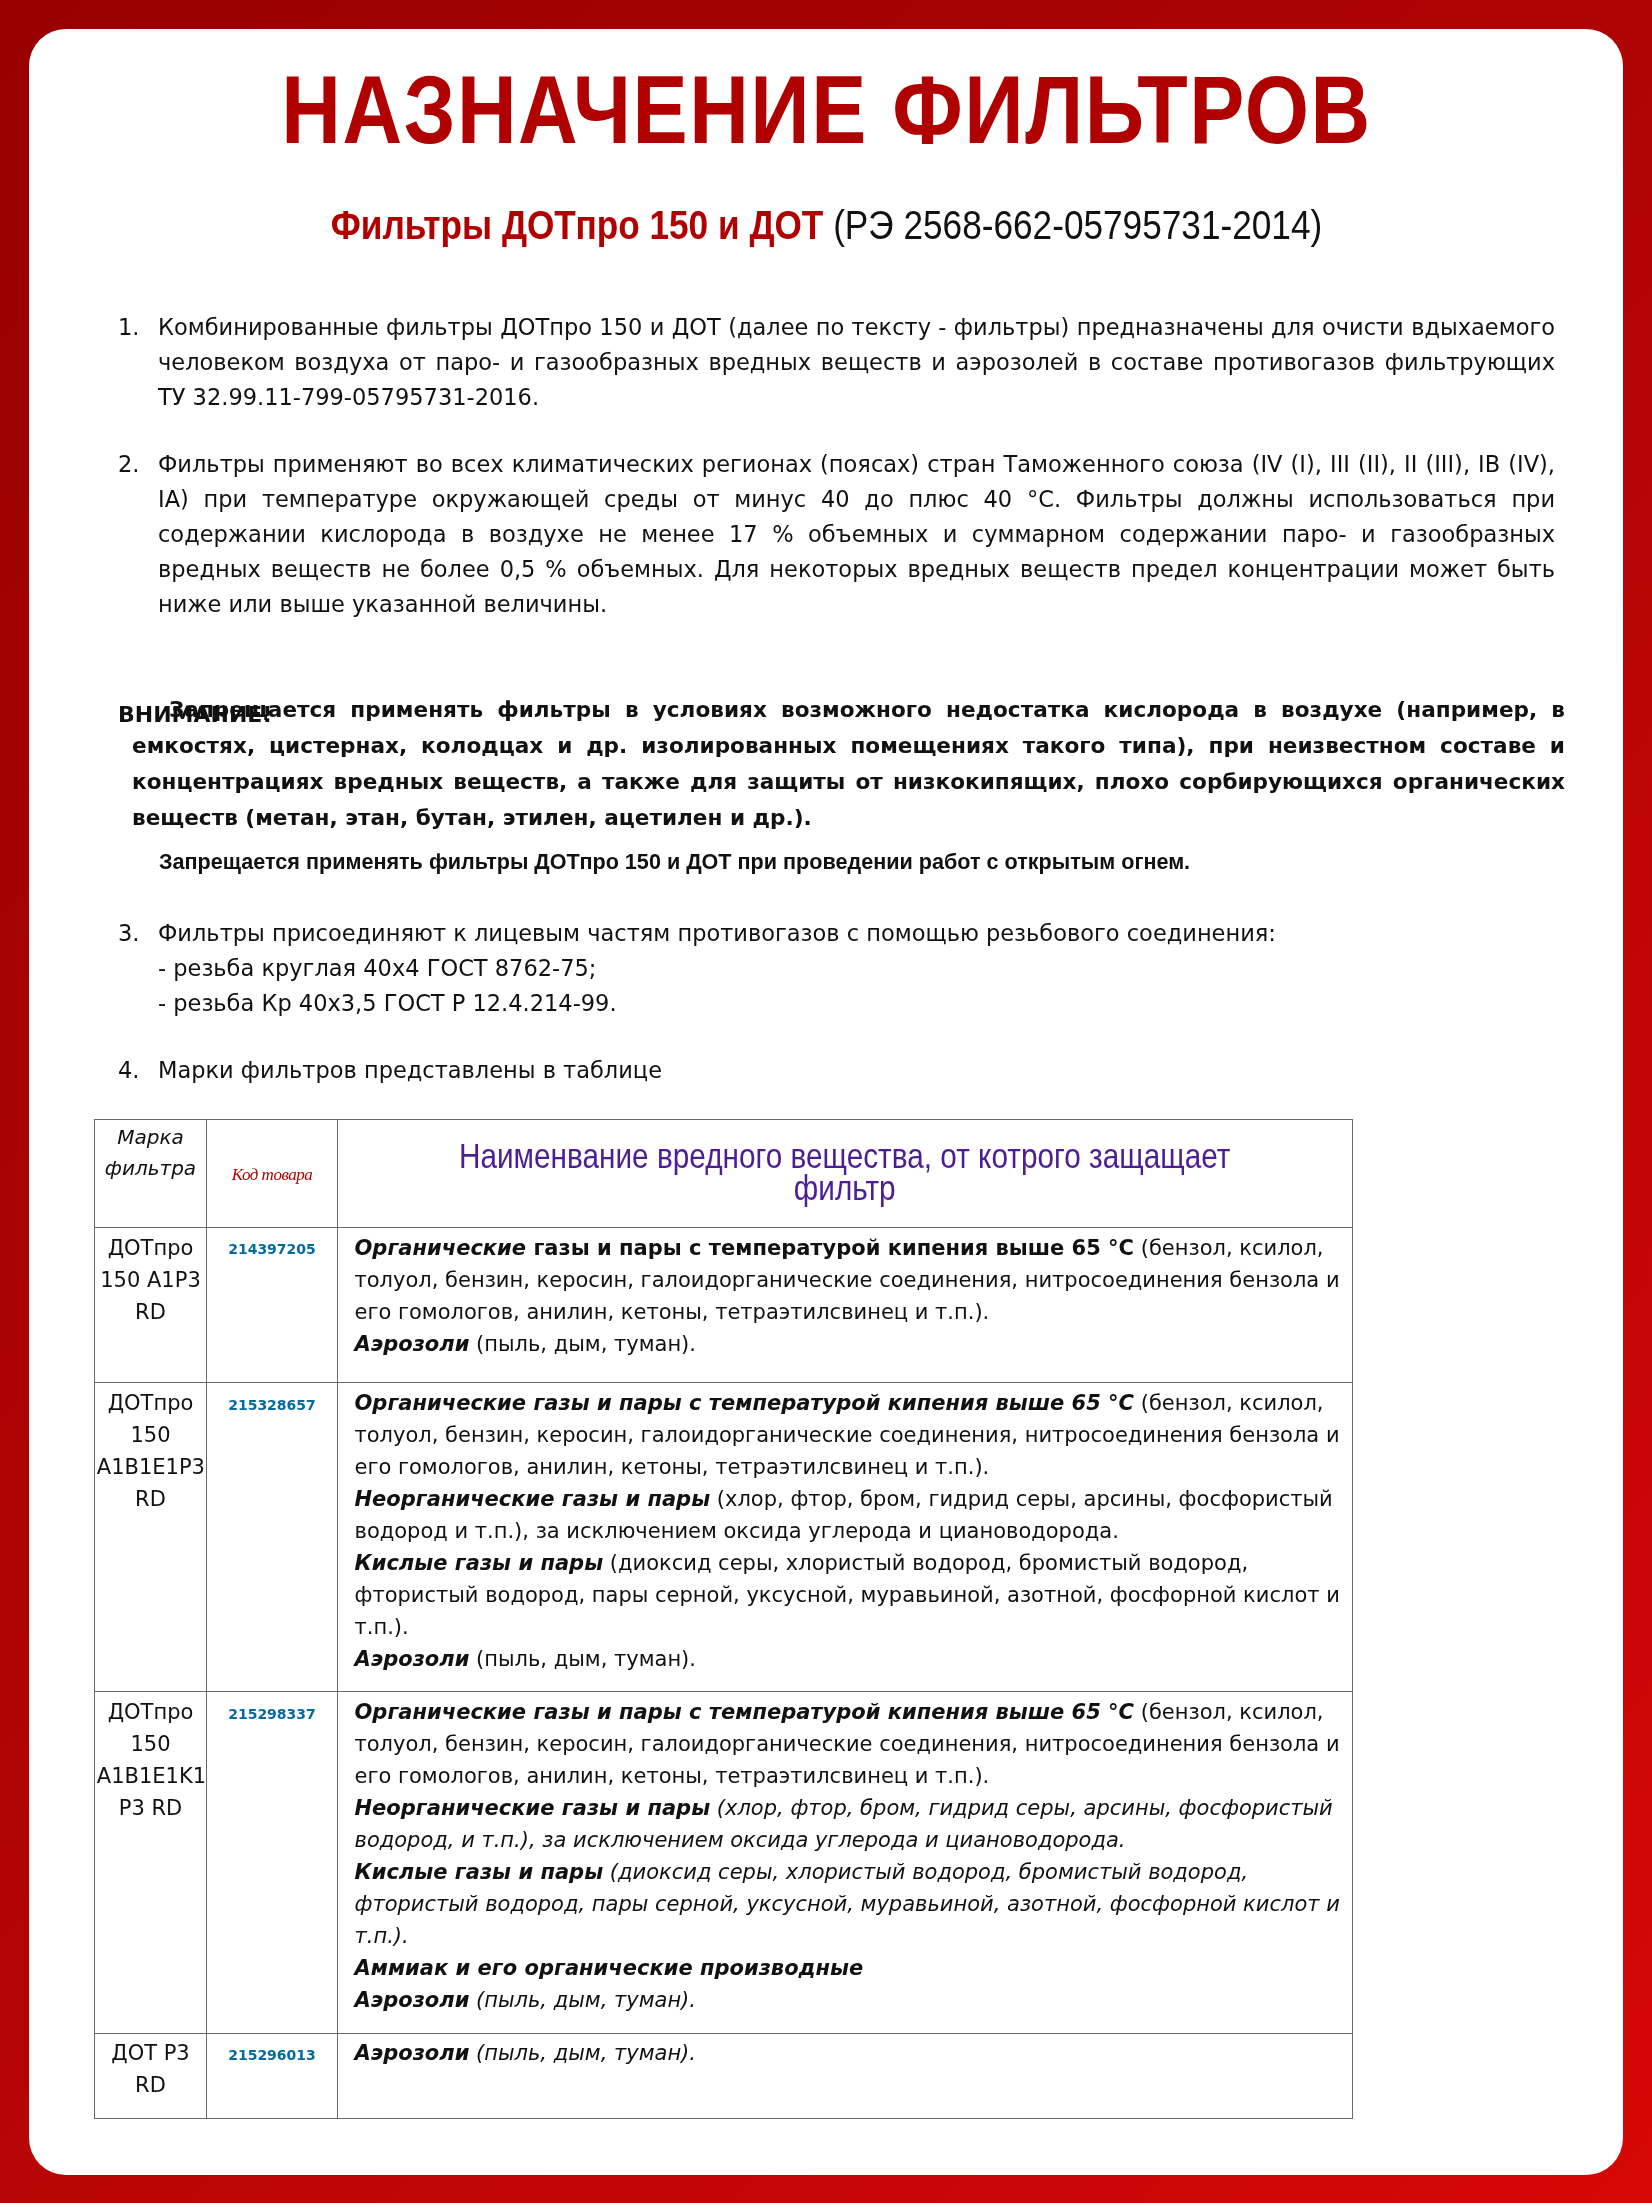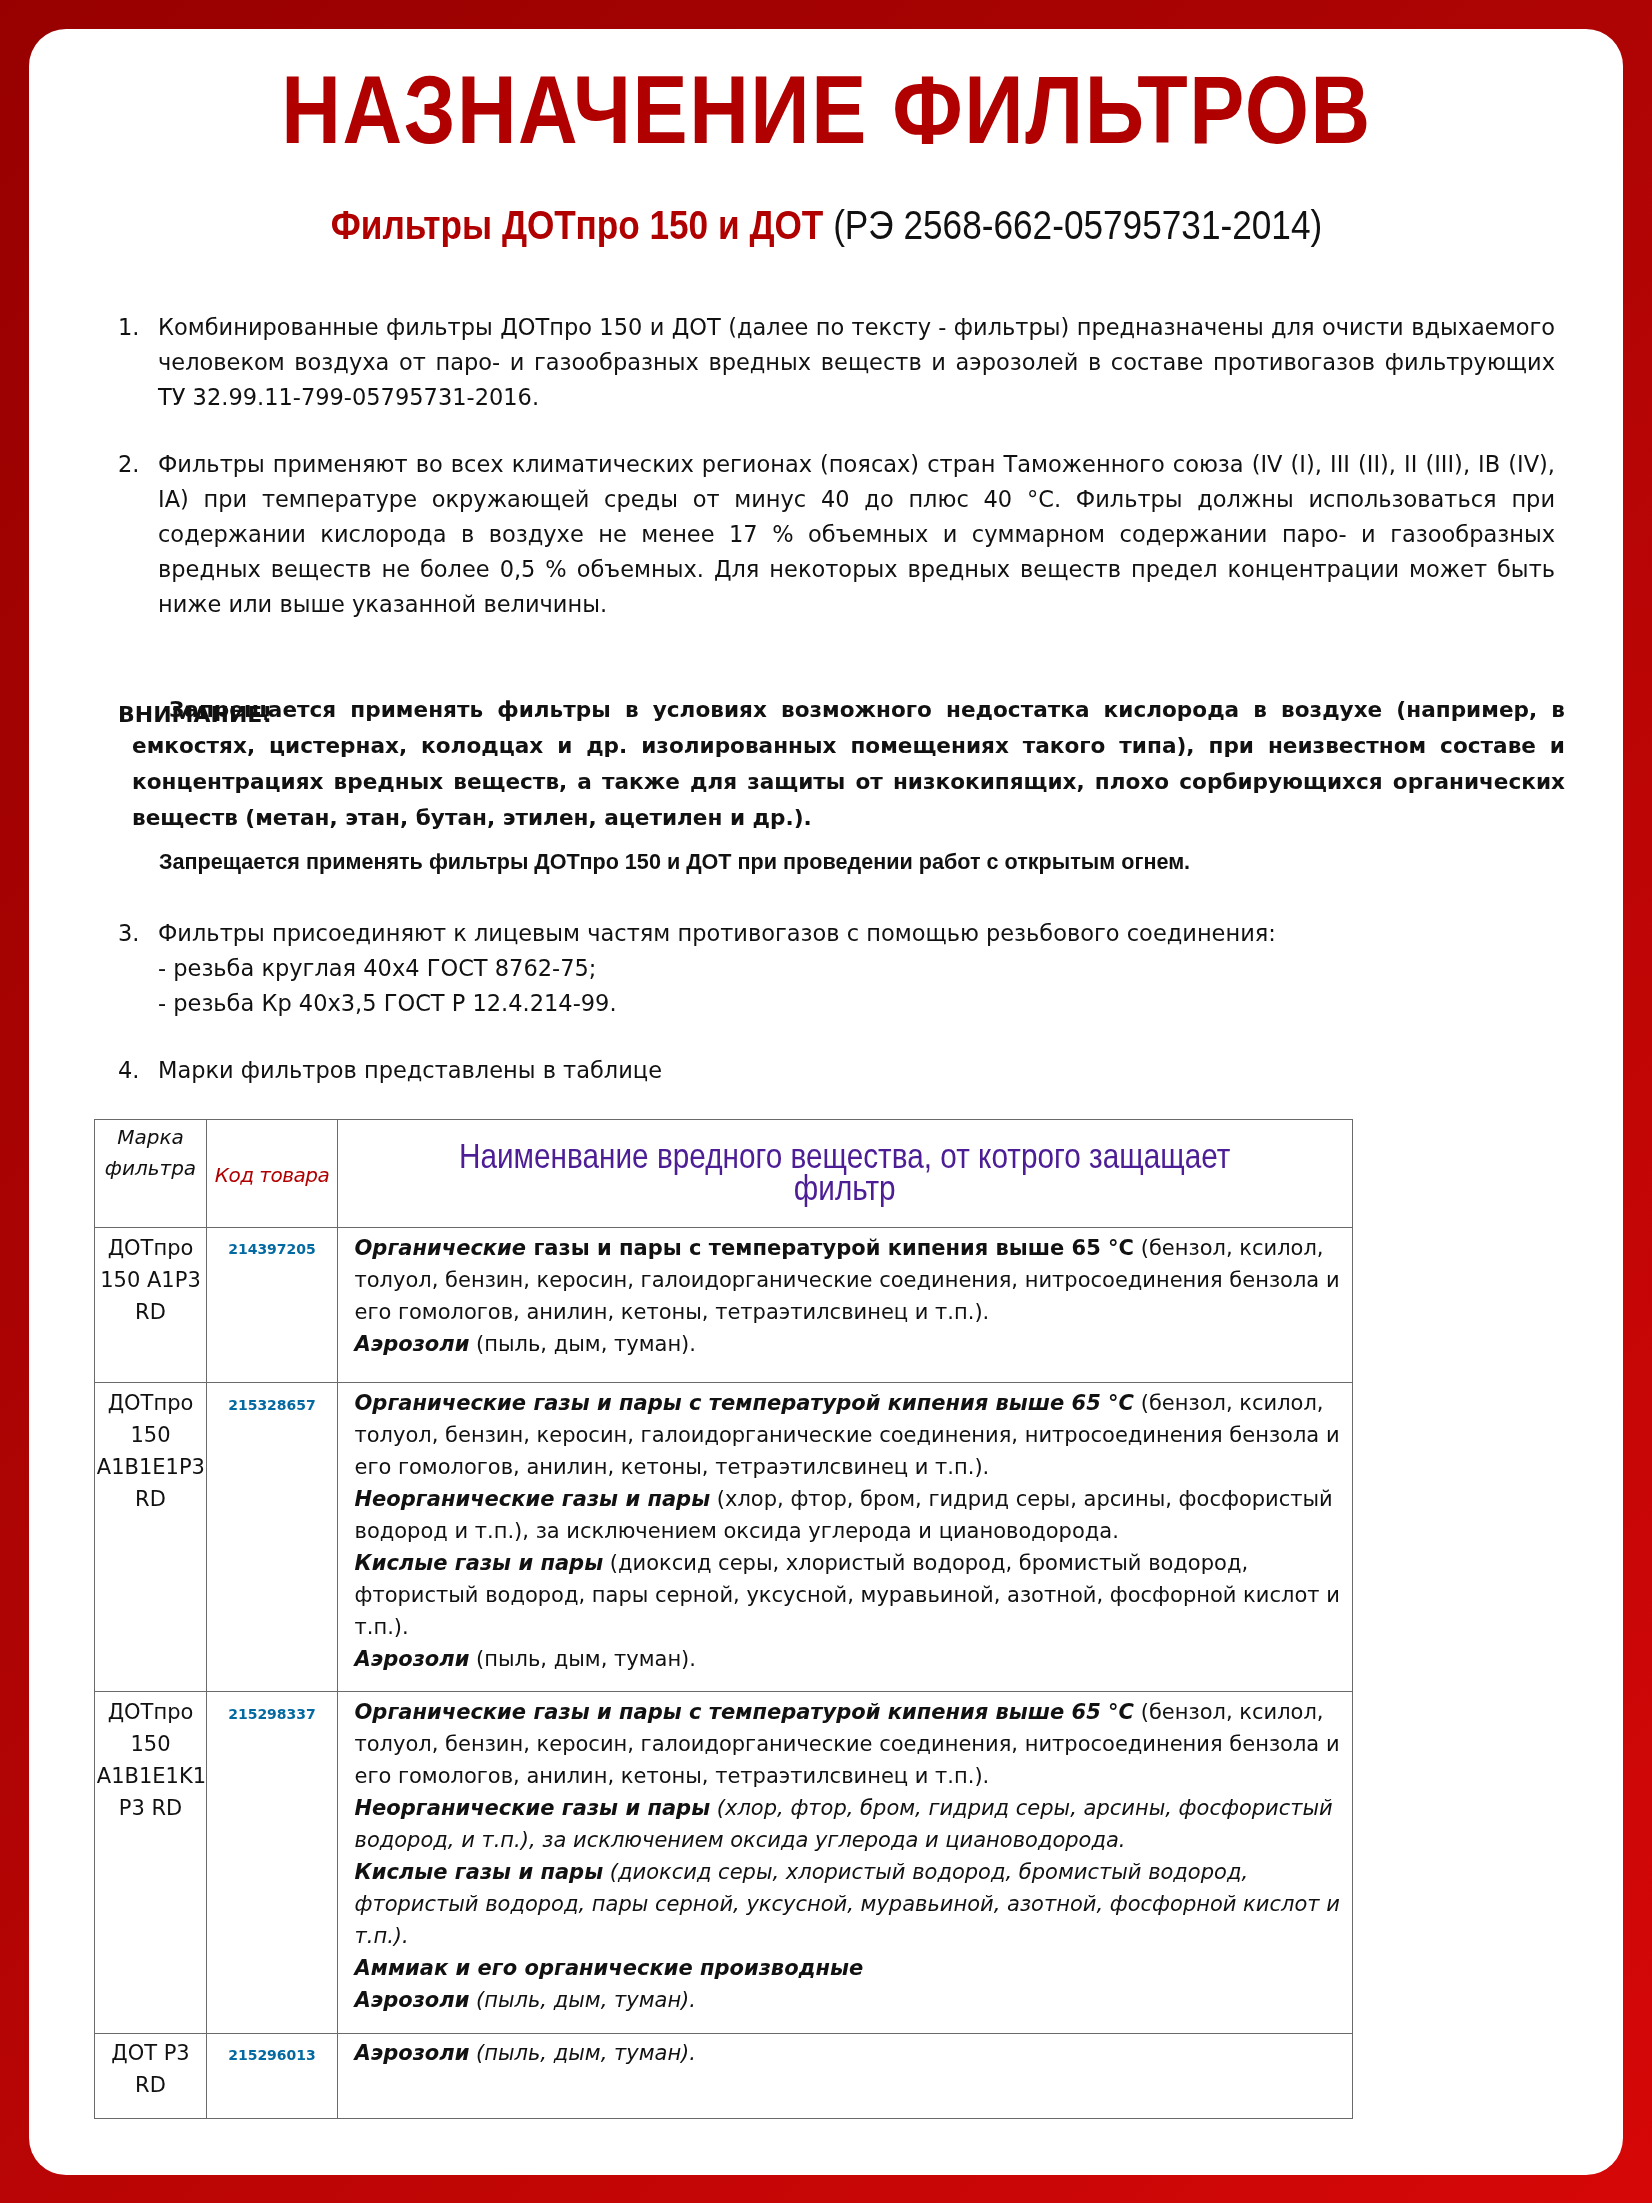--- a/index.html
+++ b/index.html
@@ -48,21 +48,21 @@
     border-collapse: collapse; table-layout: fixed;
     font-family: "DejaVu Sans", sans-serif; font-size: 21px; line-height: 32px; margin-left: 10px;
   }
   table.filters td, table.filters th {
     border: 1.8px solid #6a6a6a; vertical-align: top; padding: 3.7px 7.3px 7.3px 7.3px;
   }
   table.filters th { font-weight: normal; }
   .col-mark { width: 97px; text-align: center; }
   .col-code { width: 117px; }
   .h-mark { font-style: italic; text-align: center; font-size: 20px; line-height: 31px; padding-top: 1.8px !important; }
-  .h-code { font-style: italic; color: #b00000; font-size: 20px; vertical-align: top; padding-top: 39px !important; white-space: nowrap; letter-spacing: -0.5px; }
+  .h-code { font-style: italic; color: #b00000; font-size: 17px; vertical-align: top; padding-top: 39px !important; white-space: nowrap; letter-spacing: -0.5px; font-family: Liberation Serif, serif; }
   .h-desc { color: #4c1d95; font-family: "Liberation Sans", sans-serif; font-weight: bold; font-size: 35px; vertical-align: middle !important; text-align: center; transform-origin: center; height: 96px; }
   .h-desc span { display: inline-block; transform: scaleX(0.85); }
   td.mark { text-align: center; font-size: 21px; line-height: 32px; padding: 3.7px 1.8px !important; }
   td.code { color: #0369a1; font-weight: bold; font-size: 14px; text-align: center; padding-top: 5.5px !important; }
   td.desc { padding-left: 16.5px !important; padding-bottom: 16.5px !important; }
   .b { font-weight: bold; }
   .bi { font-weight: bold; font-style: italic; }
   .i { font-style: italic; }
   .row-1 td { height: 134px; }
   .row-2 td { height: 92px; }

